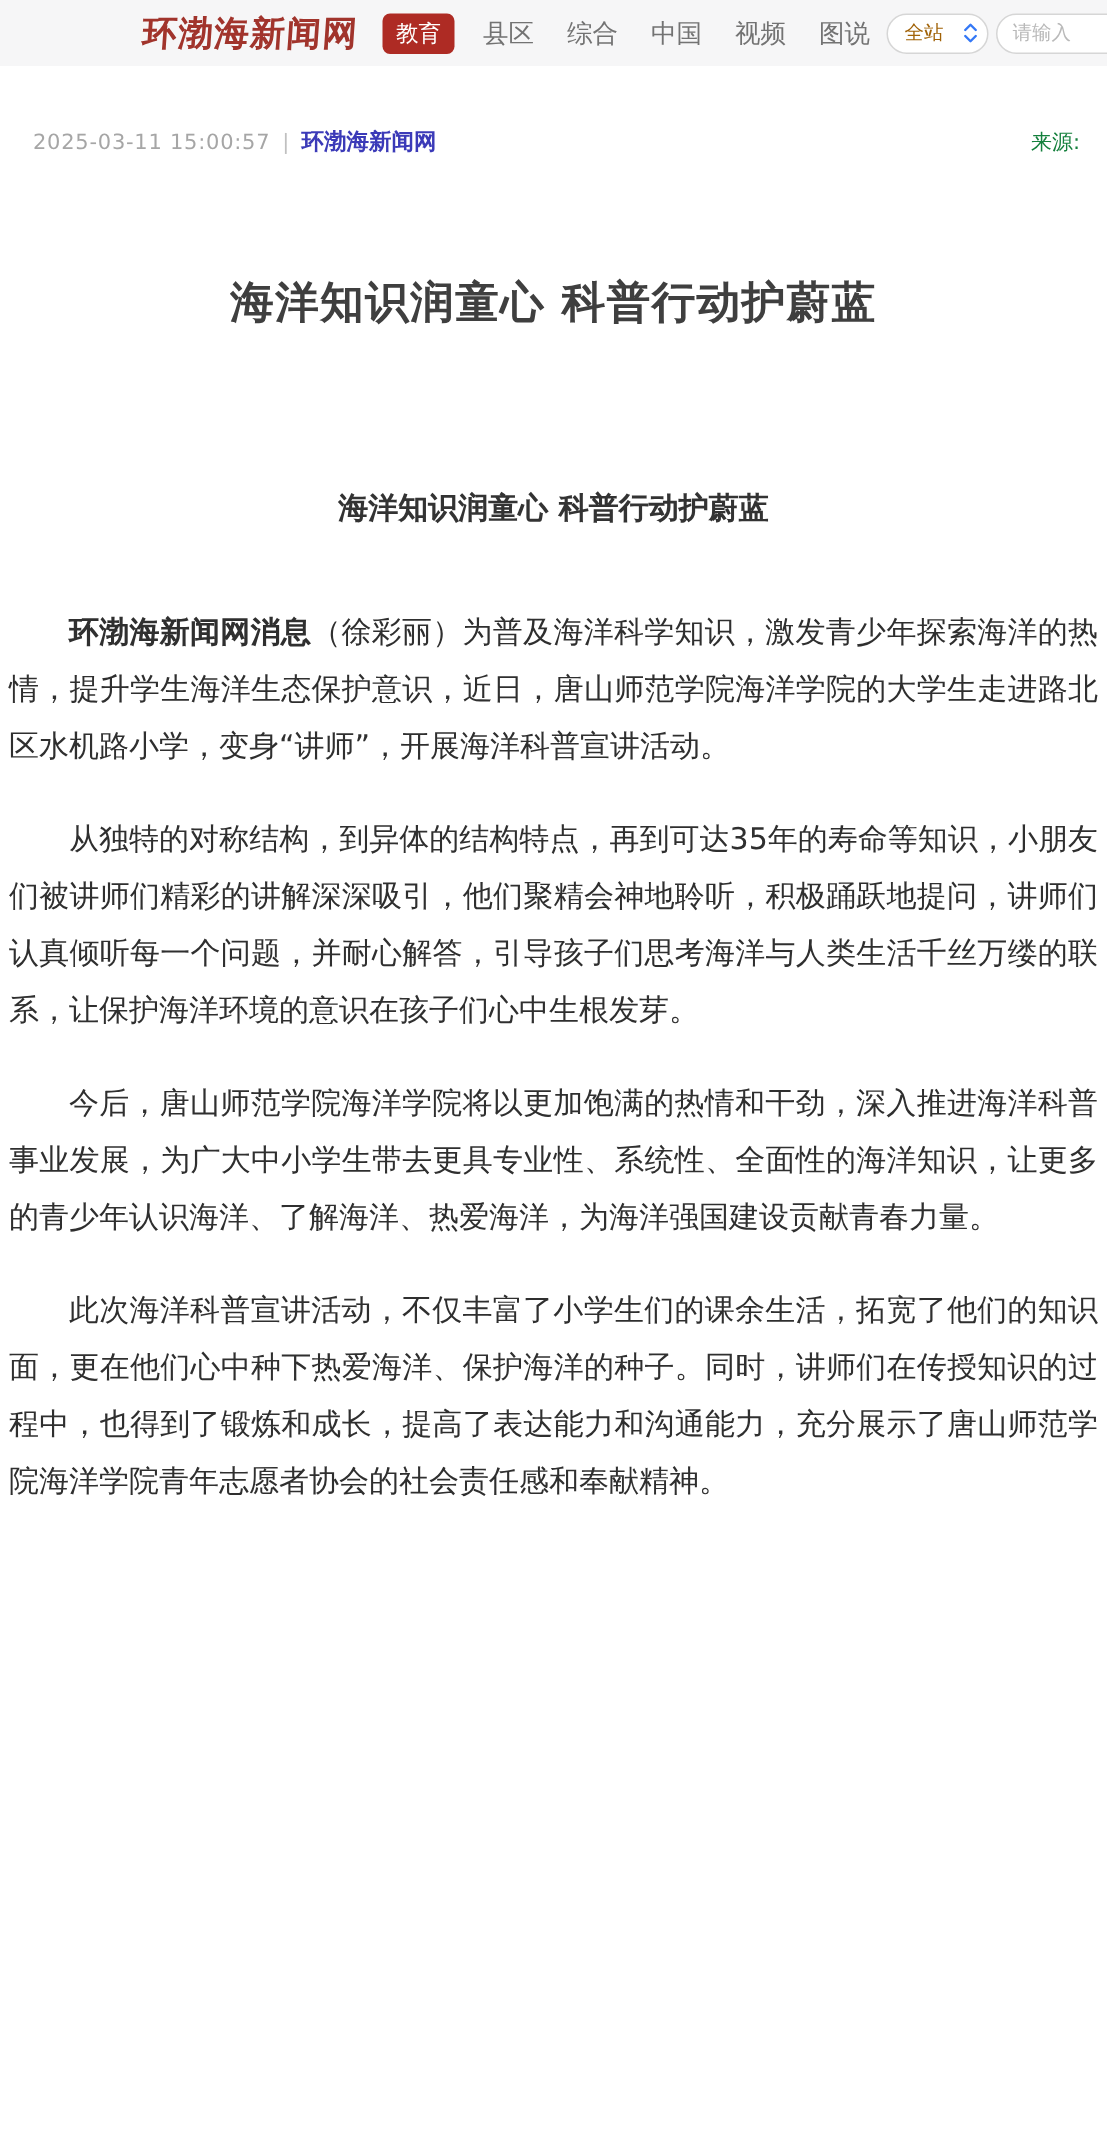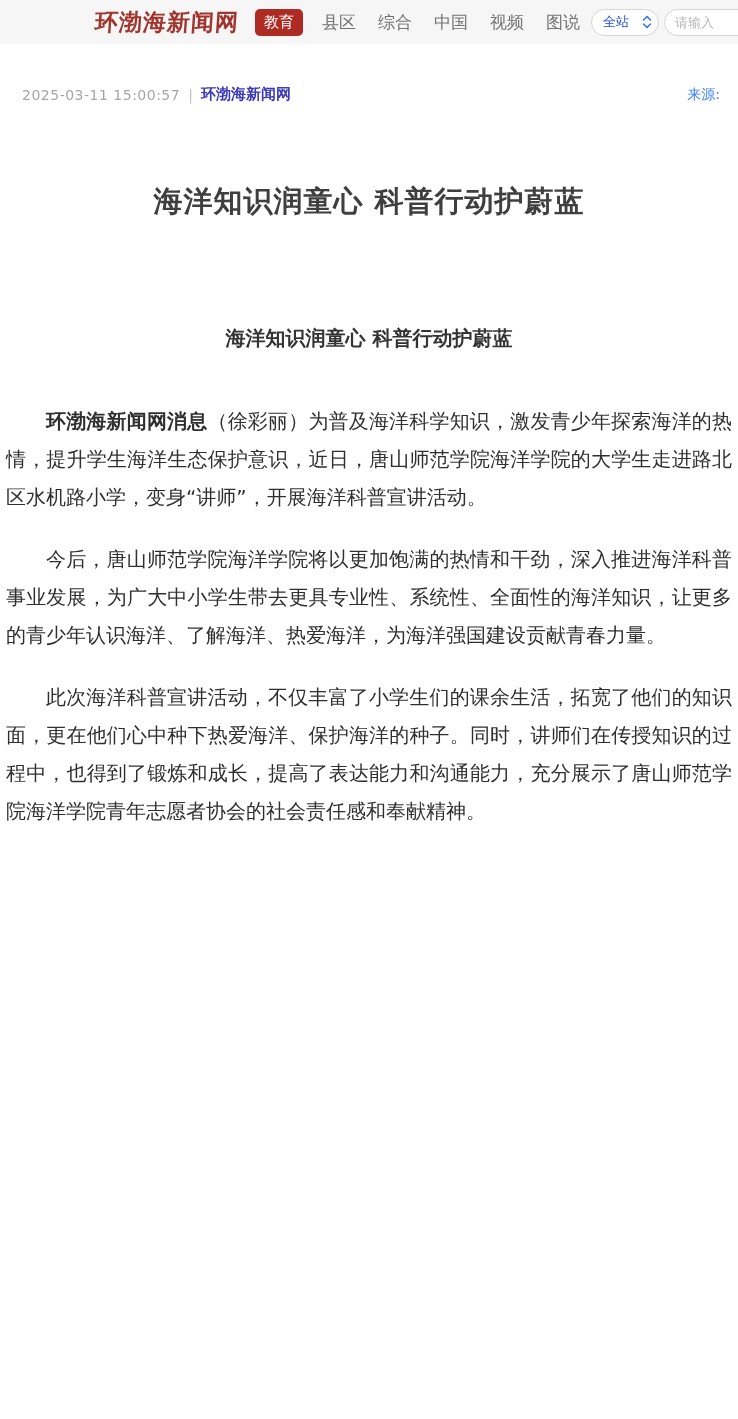--- a/index.html
+++ b/index.html
@@ -28,41 +28,41 @@
     font-size: 17px; color: #737373; padding: 4px 8px;
     margin: 0 3px; cursor: pointer;
   }
   .header-right { margin-left: auto; display: flex; align-items: center; }
   .pill {
     background: #ffffff; border: 1px solid #d6d6d6; border-radius: 14px;
     height: 27px; display: flex; align-items: center;
   }
   .scope-select {
     width: 68px; padding: 0 6px 0 11px; justify-content: space-between;
-    font-size: 13px; color: #1d4ed8; cursor: pointer; margin-right: 5px;
+    font-size: 13px; color: #a16207; cursor: pointer; margin-right: 5px;
   }
   .chevron-updown { display: inline-flex; flex-direction: column; line-height: 0; }
   .chevron-updown svg { display: block; }
   .search-pill { width: 130px; padding: 0 10px; }
   .search-pill input {
     border: none; outline: none; background: transparent;
     font-size: 13px; width: 100%; color: #333333;
     font-family: inherit;
   }
   .search-pill input::placeholder { color: #b9b9b9; }
 
   
   .meta-row {
     margin-top: 41px; padding: 0 18px 0 22px;
     display: flex; align-items: center; font-size: 14px;
   }
   .meta-time { color: #a6a6a6; letter-spacing: 0.5px; text-align: center; }
   .meta-sep { color: #c0c0c0; margin: 0 8px; }
   .meta-site { color: #3b3ab8; font-weight: bold; font-size: 15px; cursor: pointer; }
-  .meta-source { margin-left: auto; color: #3b82f6; }
+  .meta-source { margin-left: auto; color: #15803d; }
 
   
   .article { padding: 0 6px; color: #2f2f2f; }
   .article-title {
     margin-top: 78px; text-align: center;
     font-size: 29px; font-weight: bold; color: #3f3f3f;
     letter-spacing: 1px;
   }
   .article-subtitle {
     text-align: center; font-weight: bold; font-size: 20px; color: #333333;
@@ -111,16 +111,17 @@
   <span class="meta-site">环渤海新闻网</span>
   <span class="meta-source">来源:</span>
 </div>
 
 <article class="article">
   <h1 class="article-title">海洋知识润童心 科普行动护蔚蓝</h1>
   <h2 class="article-subtitle subtitle-1">海洋知识润童心 科普行动护蔚蓝</h2>
 
   <div class="article-body">
     <p><span class="lead-bold">环渤海新闻网消息</span><span>（徐彩丽）为普及海洋科学知识，激发青少年探索海洋的热情，提升学生海洋生态保护意识，近日，唐山师范学院海洋学院的大学生走进路北区水机路小学，变身“讲师”，开展海洋科普宣讲活动。</span></p>
+    <p>从独特的对称结构，到异体的结构特点，再到可达35年的寿命等知识，小朋友们被讲师们精彩的讲解深深吸引，他们聚精会神地聆听，积极踊跃地提问，讲师们认真倾听每一个问题，并耐心解答，引导孩子们思考海洋与人类生活千丝万缕的联系，让保护海洋环境的意识在孩子们心中生根发芽。</p>
     <p>今后，唐山师范学院海洋学院将以更加饱满的热情和干劲，深入推进海洋科普事业发展，为广大中小学生带去更具专业性、系统性、全面性的海洋知识，让更多的青少年认识海洋、了解海洋、热爱海洋，为海洋强国建设贡献青春力量。</p>
     <p>此次海洋科普宣讲活动，不仅丰富了小学生们的课余生活，拓宽了他们的知识面，更在他们心中种下热爱海洋、保护海洋的种子。同时，讲师们在传授知识的过程中，也得到了锻炼和成长，提高了表达能力和沟通能力，充分展示了唐山师范学院海洋学院青年志愿者协会的社会责任感和奉献精神。</p>
   </div>
 </article>
 
 </body></html>

